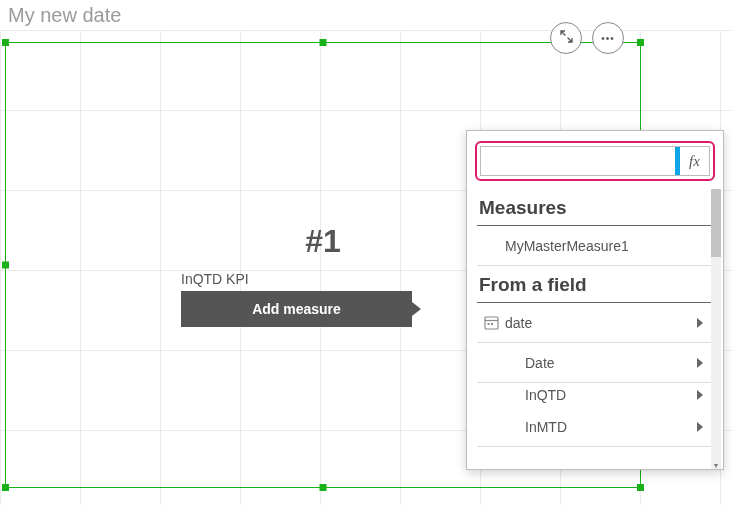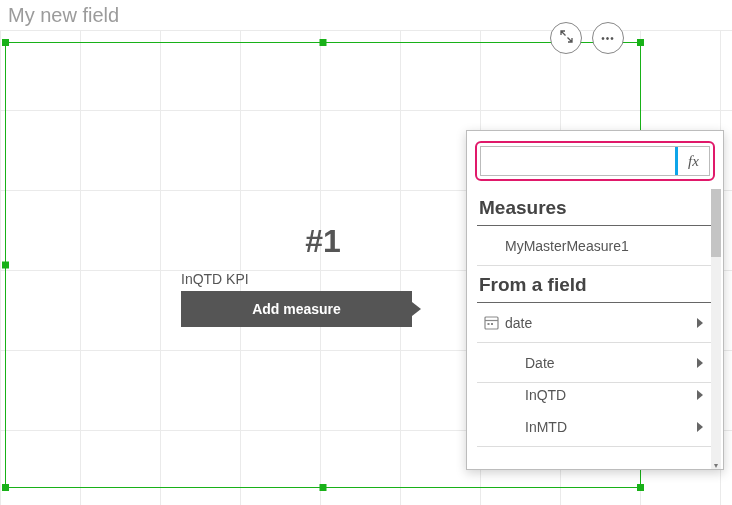--- a/index.html
+++ b/index.html
@@ -145,21 +145,21 @@
   }
   .search-input {
     flex: 1;
     border: none;
     outline: none;
     font-size: 14px;
     padding: 0 6px;
   }
   .fx-btn {
     width: 34px;
-    border-left: 3px solid #0ea5e9;
+    border-left: 5px solid #0ea5e9;
     display: flex;
     align-items: center;
     justify-content: center;
     font-style: italic;
     font-family: Georgia, serif;
     font-size: 15px;
     color: #555;
     cursor: pointer;
   }
 
@@ -220,21 +220,21 @@
     border-bottom: 5px solid transparent;
     border-left: 6px solid #666;
   }
   .cut { overflow: hidden; height: 24px; border-bottom: none; }
 </style>
 </head>
 <body>
 
 <div class="grid-bg"></div>
 
-<div class="sheet-title">My new field</div>
+<div class="sheet-title">My new date</div>
 
 <div class="circle-btns">
   <div class="circle-btn">
     <span>
       <svg width="13" height="13" viewBox="0 0 13 13">
           <path d="M1 5 L1 1 L5 1 M8 12 L12 12 L12 8 M1 1 L5.5 5.5 M12 12 L7.5 7.5" stroke="#555" stroke-width="1.3" fill="none"></path>
         </svg>
     </span>
   </div>
   <div class="circle-btn dots">

